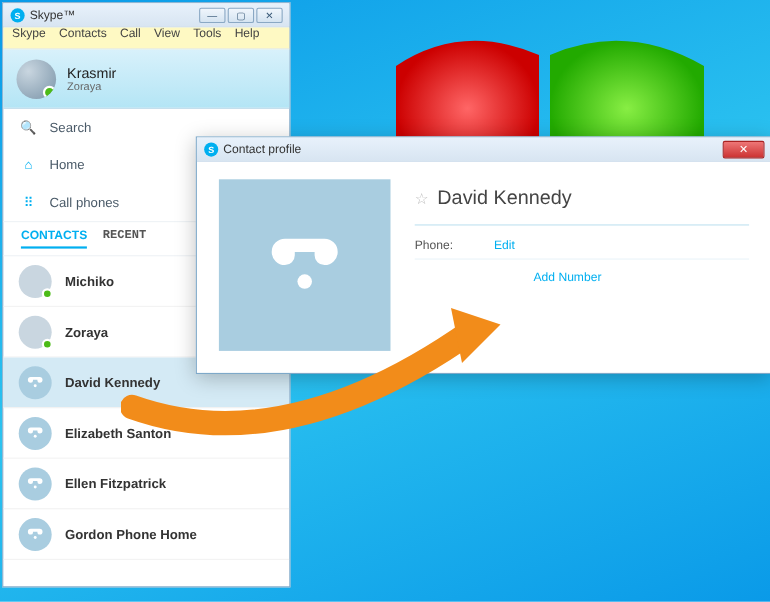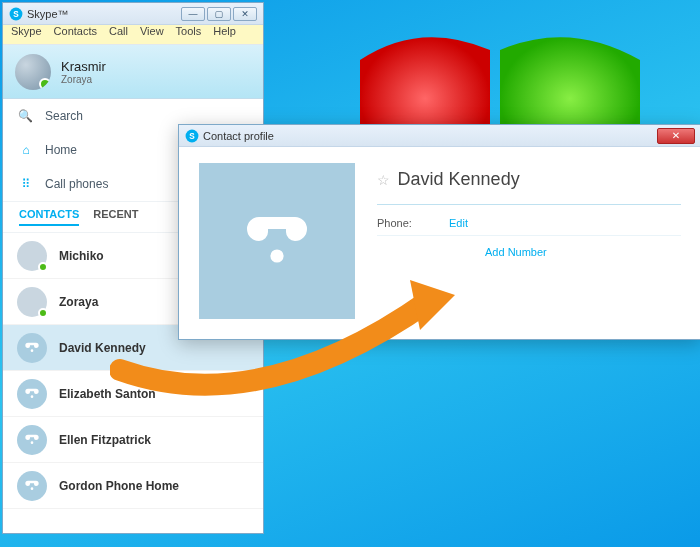--- a/index.html
+++ b/index.html
@@ -57,21 +57,21 @@
   .presence-dot {
     position:absolute; bottom:0; right:0; width:12px;height:12px;
     background:#4cbb17; border:2px solid #fff; border-radius:50%;
   }
   .uname { font-size:13px; color:#222; }
   .ustatus { font-size:10px; color:#666; }
   .section { padding: 10px 16px; display:flex; align-items:center; gap:12px; color:#4a5a68; cursor:default; }
   .section span.icon { color:#00aff0; width:14px; display:inline-flex; justify-content:center; }
   .tabs { display:flex; gap:14px; padding: 6px 16px; font-size:11px; font-weight:600; border-top:1px solid #eef2f5; border-bottom:1px solid #eef2f5;}
   .tab-contacts { color:#00aff0; border-bottom:2px solid #00aff0; padding-bottom:4px; }
-  .tab-recent { color:#555; padding-bottom:4px; }
+  .tab-recent { color:#555; padding-bottom:4px;font-family:Liberation Mono, monospace; }
   .contact-list { overflow:hidden; }
   .contact {
     display:flex; align-items:center; gap:12px;
     padding: 8px 14px; height:46px;
     border-bottom:1px solid #f2f2f2;
     font-weight:bold;
   }
   .contact.selected { background:#d4eaf5; }
   .contact .cavatar {
     width:30px; height:30px; border-radius:50%;

